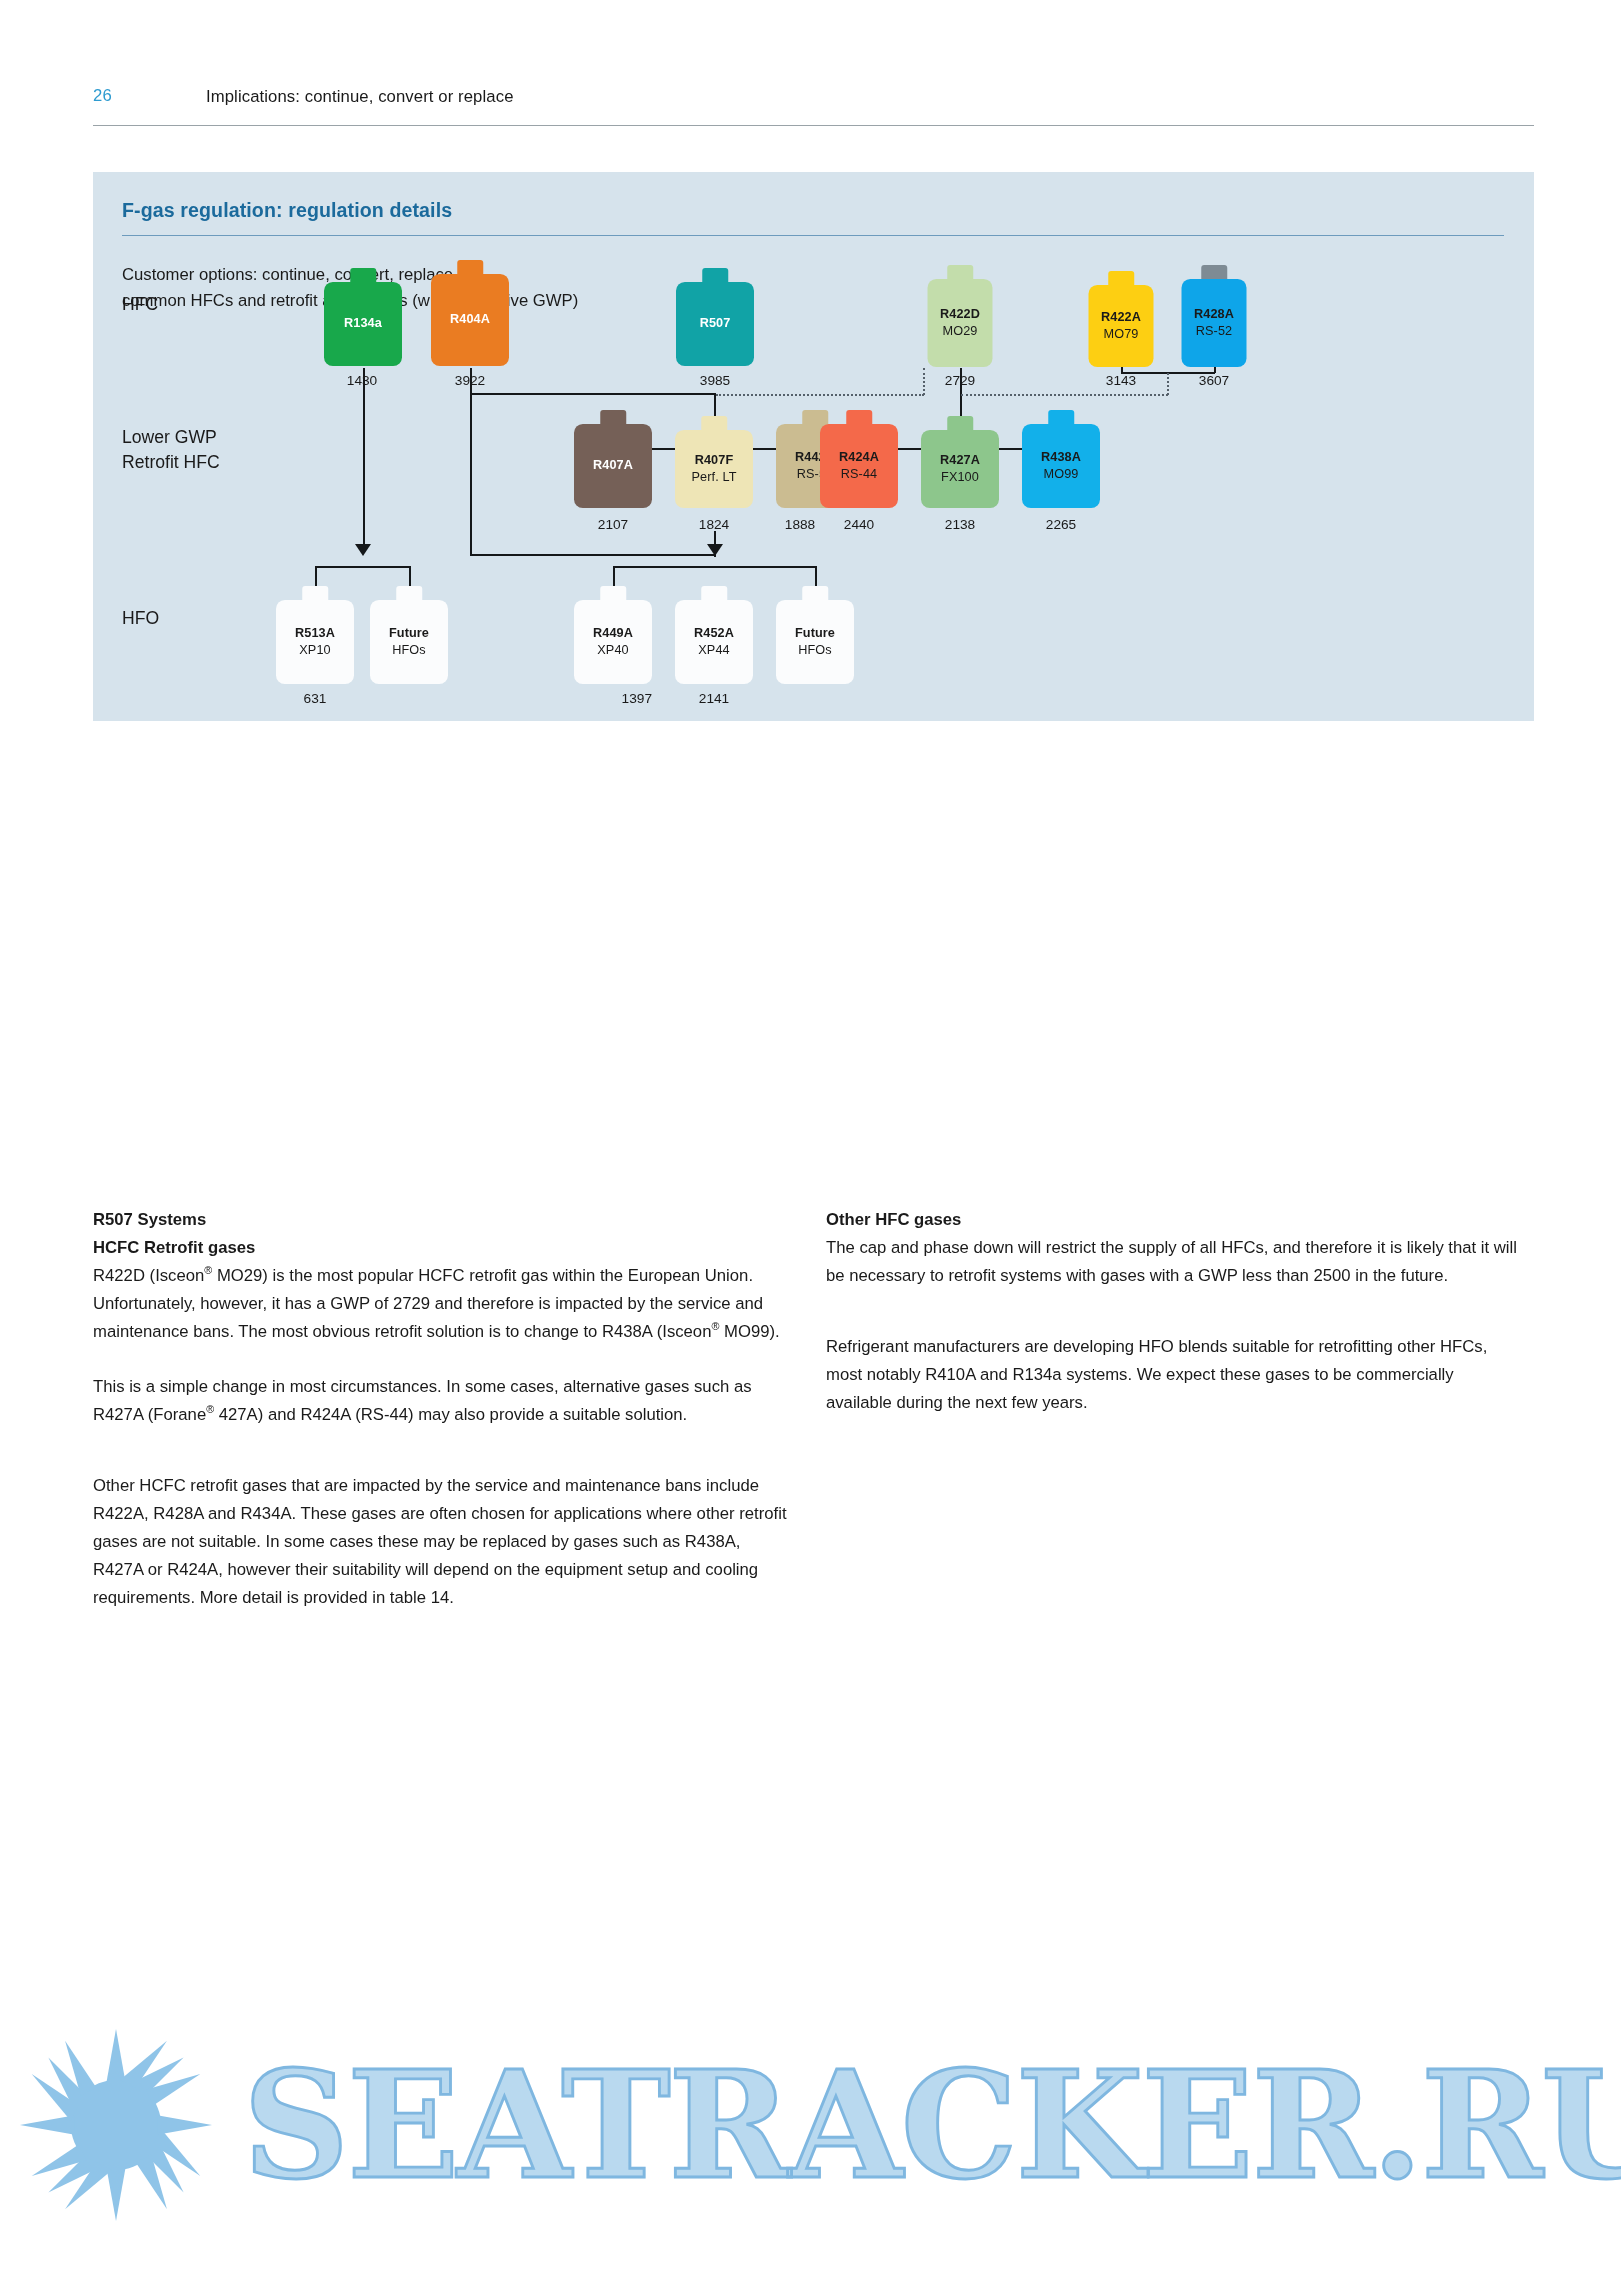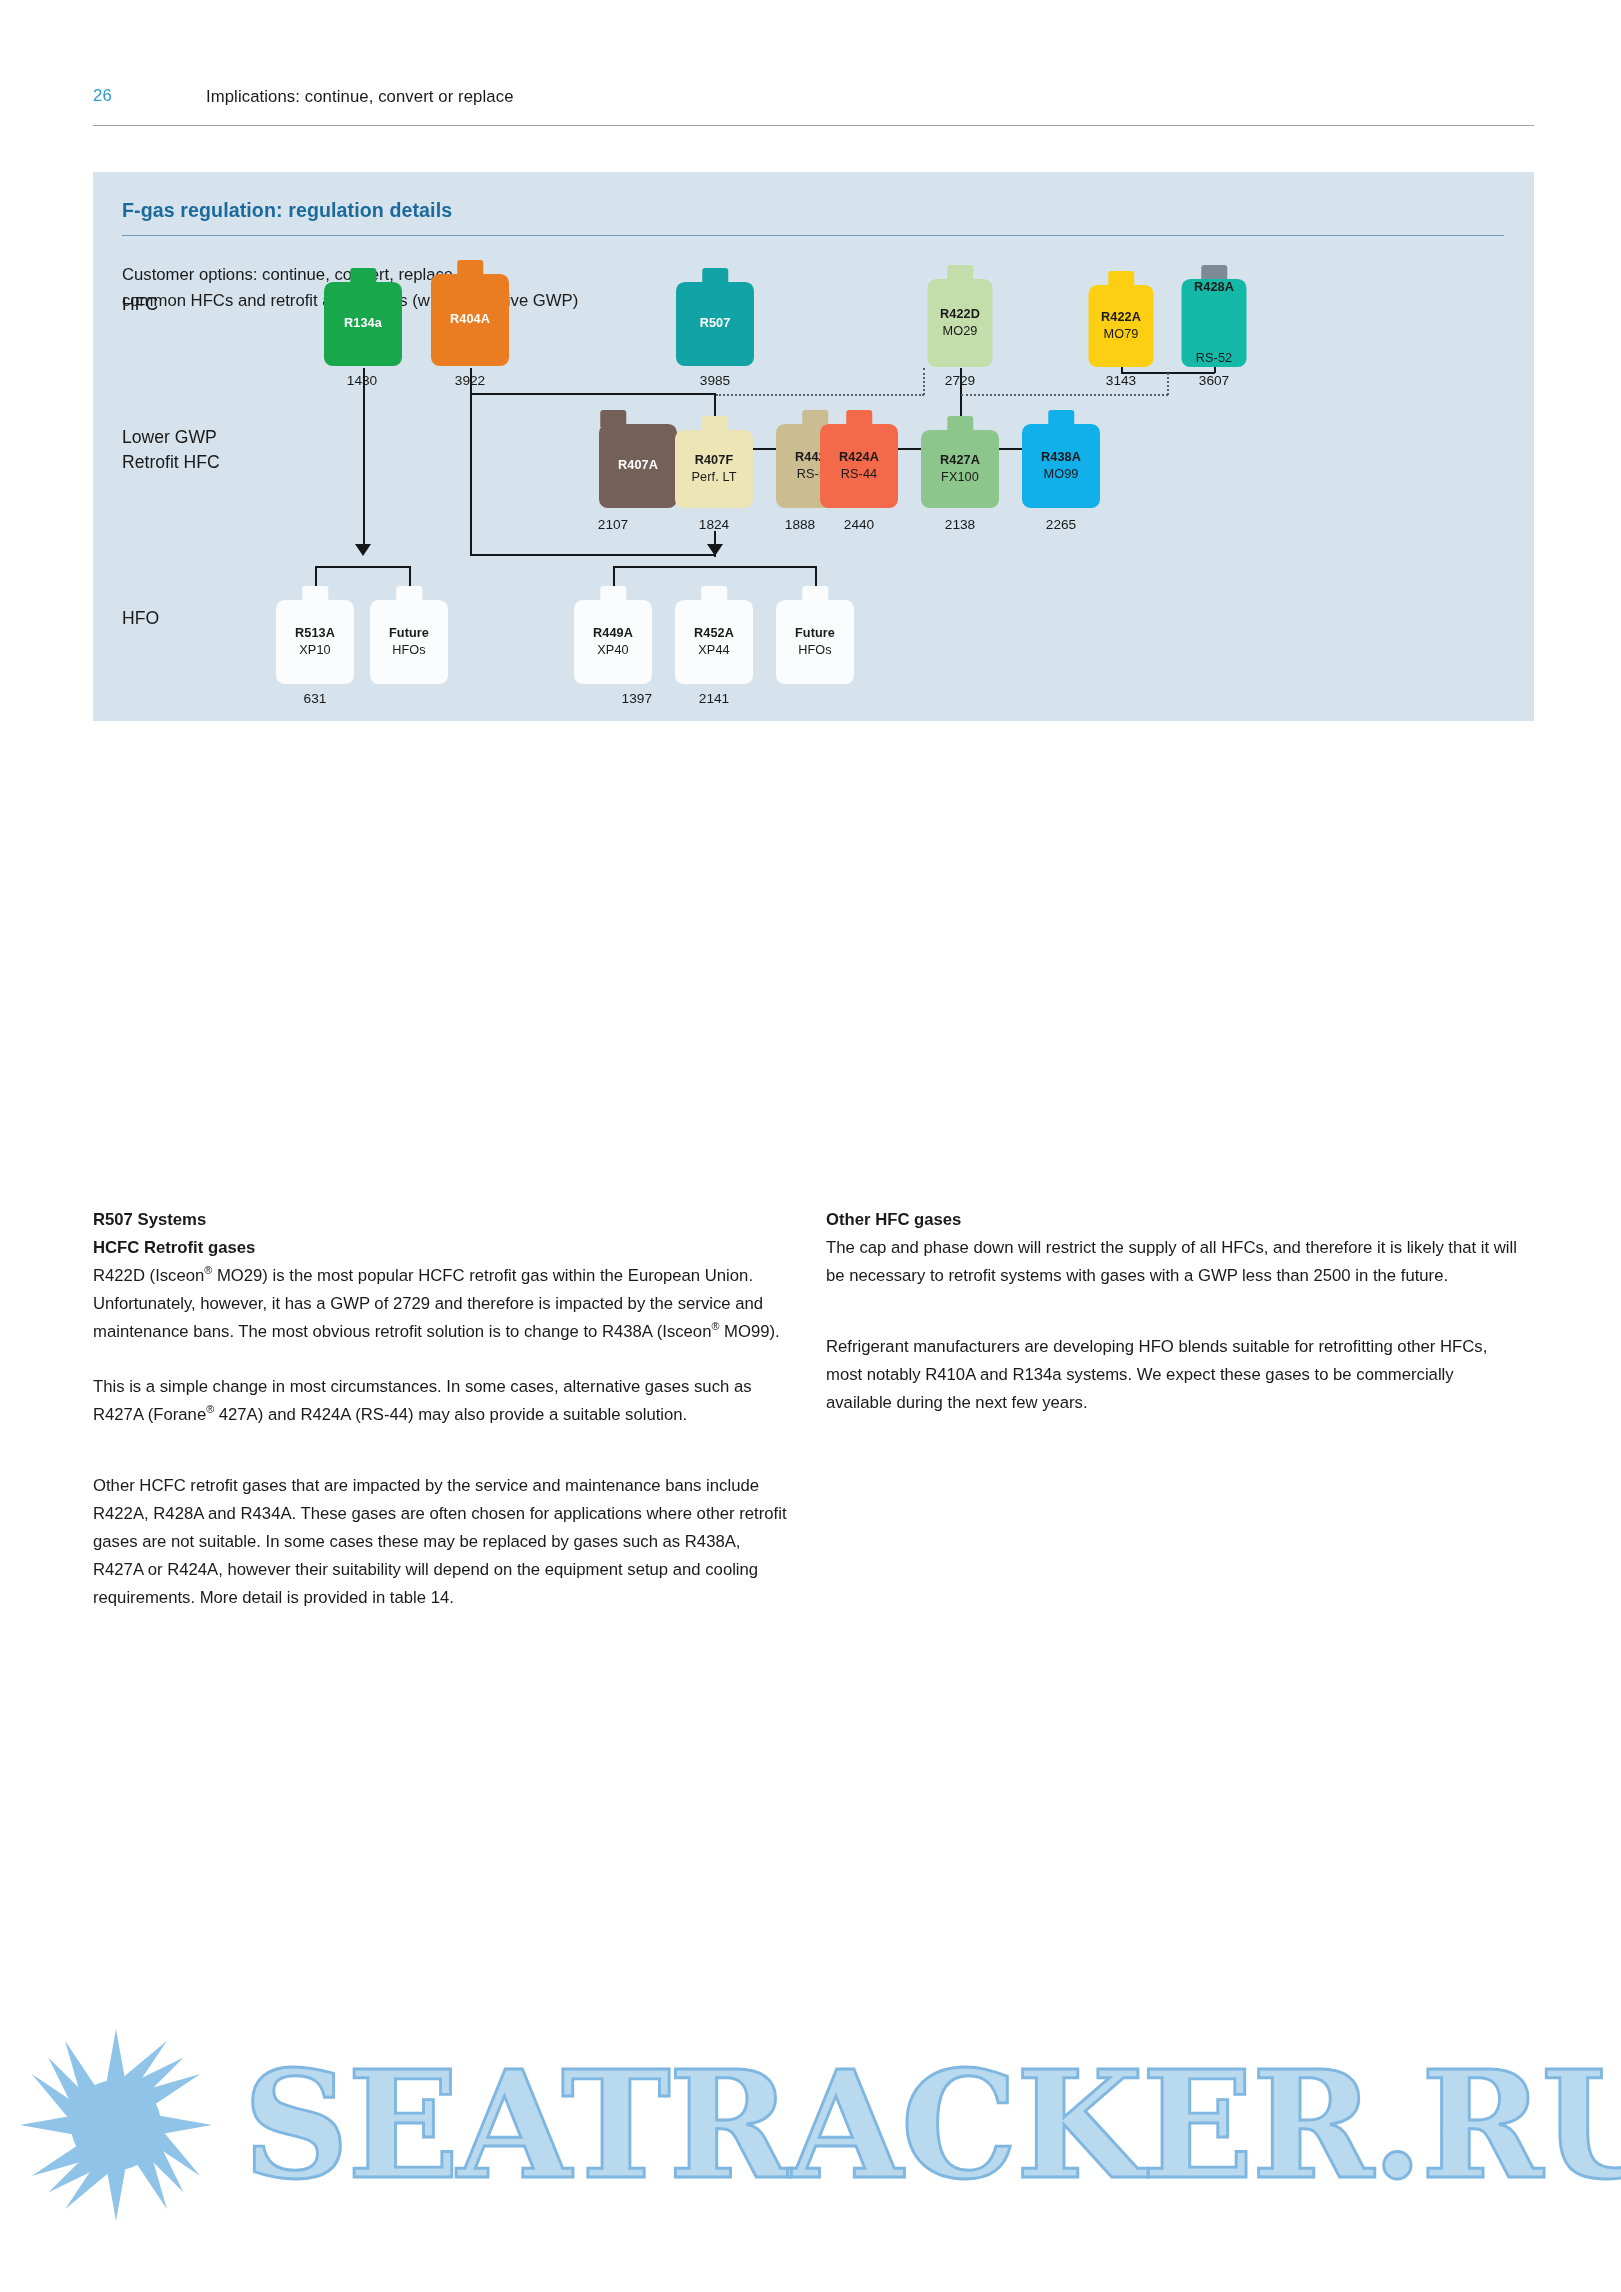--- a/index.html
+++ b/index.html
@@ -158,30 +158,30 @@
     <div class="neck" style="background:#fdcf12;"></div>
     <div class="body" style="background:#fdcf12;color:#1a1a1a;height:82px;">
       <span class="l1">R422A</span>
       <span class="l2">MO79</span>
     </div>
   </div>
   <div class="gwp" style="left:989px;top:201px;">3143</div>
 
   <div class="bottle wide" style="left:1121px;top:93px;">
     <div class="neck" style="background:#7e8b94;"></div>
-    <div class="body" style="background:#14b8a6;color:#1a1a1a;height:88px;justify-content:space-between;">
+    <div class="body" style="background:#0ea5e9;color:#1a1a1a;height:88px;">
       <span class="l1">R428A</span>
       <span class="l2">RS-52</span>
     </div>
   </div>
   <div class="gwp" style="left:1082px;top:201px;">3607</div>
 
   <div class="bottle" style="left:520px;top:238px;">
     <div class="neck" style="background:#756057;"></div>
-    <div class="body" style="background:#756057;color:#ffffff;margin-left:25px;">
+    <div class="body" style="background:#756057;color:#ffffff;">
       <span class="l1">R407A</span>
       <span class="l2"></span>
     </div>
   </div>
   <div class="gwp" style="left:481px;top:345px;">2107</div>
 
   <div class="bottle" style="left:621px;top:244px;">
     <div class="neck" style="background:#eee5b6;"></div>
     <div class="body" style="background:#eee5b6;color:#1a1a1a;height:78px;">
       <span class="l1">R407F</span>

